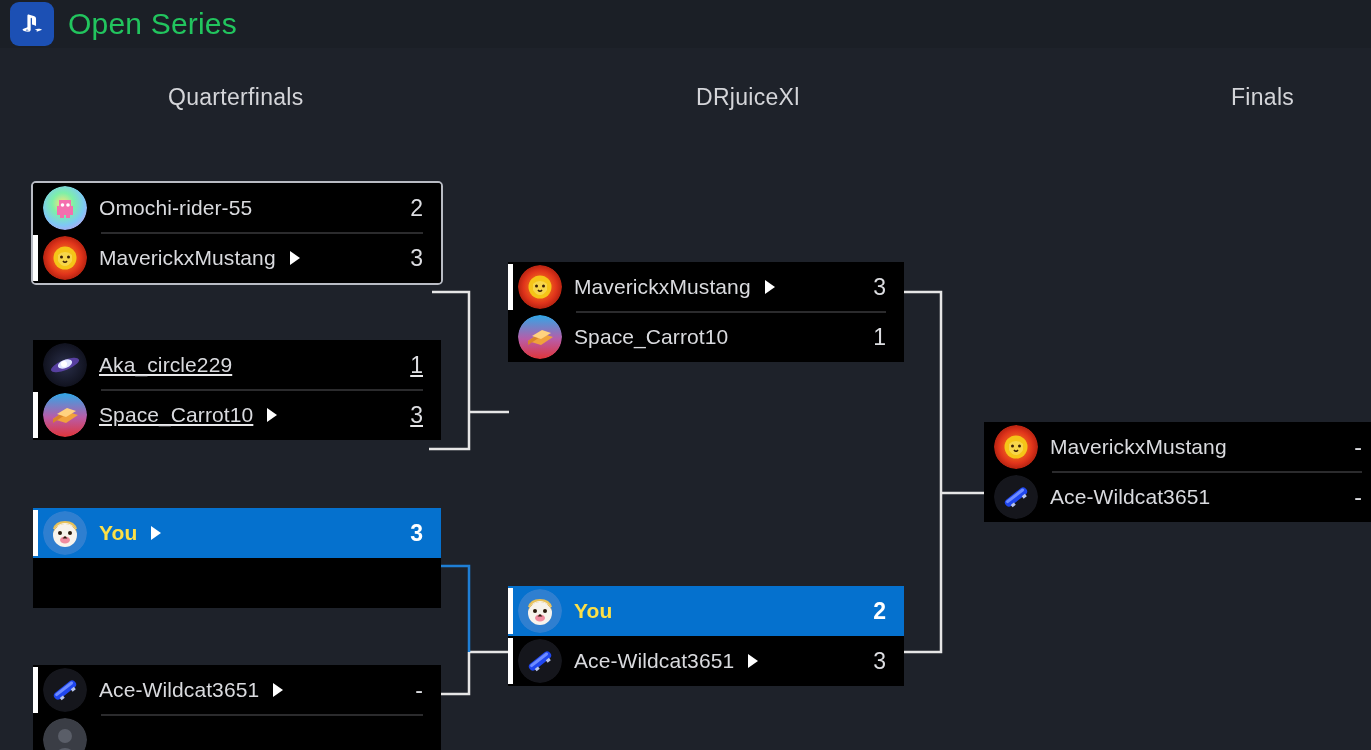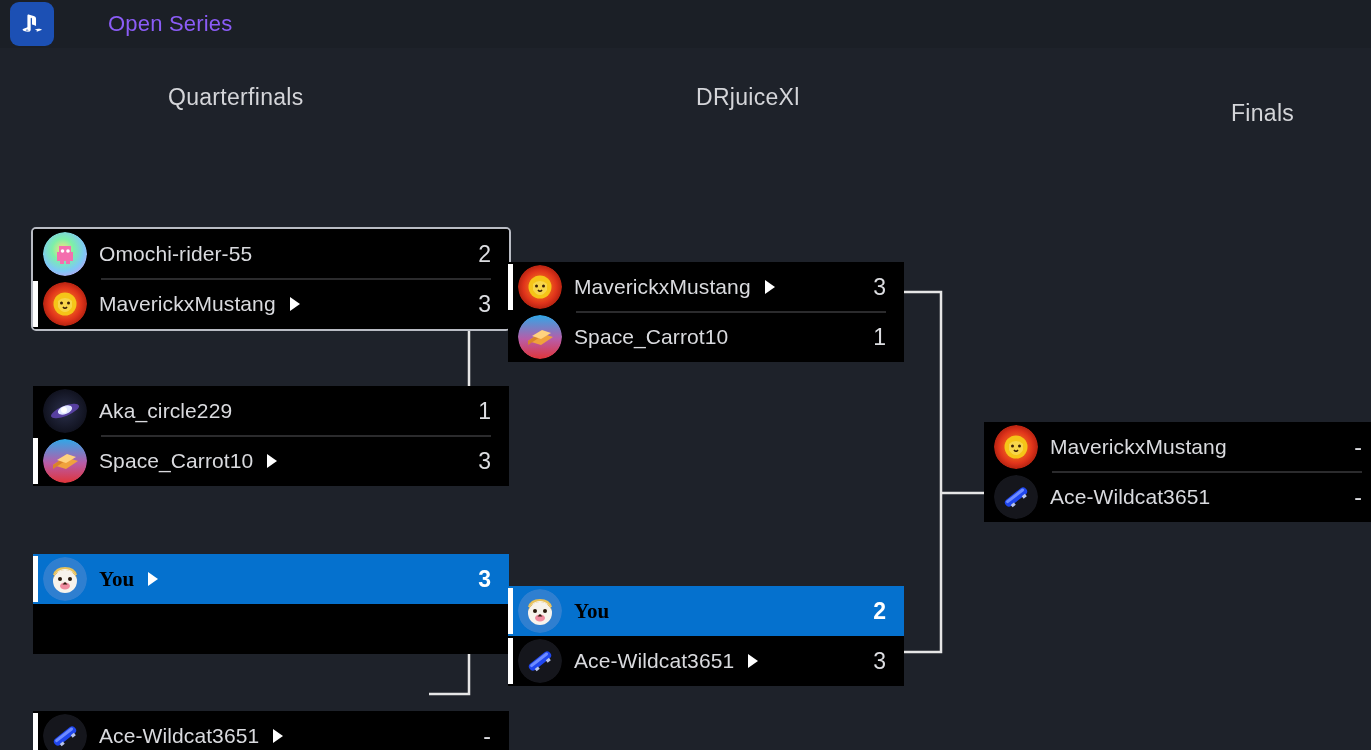--- a/index.html
+++ b/index.html
@@ -31,26 +31,25 @@
     width: 44px; height: 44px;
     border-radius: 9px;
     background: #1c50b4;
     display: flex;
     align-items: center;
     justify-content: center;
     flex: none;
   }
   .ps-logo svg { display: block; }
   .app-title {
-    font-size: 22px;
+    font-size: 30px;
     font-weight: 400;
-    color: #8b5cf6;
+    color: #22c55e;
     letter-spacing: .2px;
     white-space: nowrap;
-    margin-left: 40px;
   }
 
   
   .bracket {
     position: absolute;
     top: 0; left: 0;
     width: 1371px;
     height: 750px;
   }
 
@@ -127,21 +126,21 @@
   }
   .avatar svg { display: block; width: 100%; height: 100%; }
 
   .pname {
     font-size: 21px;
     font-weight: 400;
     color: #d9dade;
     white-space: nowrap;
     letter-spacing: .1px;
   }
-  .row.hl .pname { color: #000000; font-weight: 700; font-family: Liberation Serif, serif; }
+  .row.hl .pname { color: #fde047; font-weight: 700; }
 
   .adv {
     margin-left: 14px;
     width: 0; height: 0;
     border-left: 10px solid #ffffff;
     border-top: 7px solid transparent;
     border-bottom: 7px solid transparent;
     flex: none;
   }
   .adv.hidden { visibility: hidden; }
@@ -151,21 +150,21 @@
     font-size: 23px;
     font-weight: 400;
     color: #dcdde1;
     min-width: 14px;
     text-align: right;
     padding-left: 18px;
   }
   .row.hl .score { color: #ffffff; font-weight: 700; }
 
   
-  .r1 { width: 476px; height: 100px; margin-top: 46px; }
+  .r1 { width: 408px; height: 100px; }
   .r2 { width: 396px; height: 100px; }
   .r3 { width: 396px; height: 100px; }
 </style>
 </head>
 <body>
 
 <div class="titlebar">
   <div class="ps-logo">
     <svg viewBox="0 0 32 32" width="30" height="30" aria-hidden="true">
       <g fill="#ffffff">
@@ -175,21 +174,21 @@
       </g>
     </svg>
   </div>
   <div class="app-title">Open Series</div>
 </div>
 
 <div class="bracket">
 
   <div class="round-head" style="left:168px; top:84px;">Quarterfinals</div>
   <div class="round-head" style="left:696px; top:84px;">DRjuiceXl</div>
-  <div class="round-head" style="left:1231px; top:84px;margin-top:16px;">Finals</div>
+  <div class="round-head" style="left:1231px; top:84px;">Finals</div>
 
   <svg class="lines" viewBox="0 0 1371 750" preserveAspectRatio="none">
     <g fill="none" stroke="#e6e6e6" stroke-width="2.5">
 
       <path d="M432,292 L469,292 L469,412"></path>
 
       <path d="M429,449 L469,449 L469,412"></path>
 
       <path d="M469,412 L509,412"></path>
 
@@ -248,21 +247,21 @@
             <circle cx="25.5" cy="21" r="1.5" fill="#3a1f06"></circle>
           <path d="M20 25 q2 2.5 4 0" stroke="#3a1f06" stroke-width="1.6" fill="none"></path>
         </svg>
       </div>
       <span class="pname">MaverickxMustang</span>
       <span class="adv"></span>
       <span class="score">3</span>
     </div>
   </div>
 
-  <div class="match r1" style="left:33px; top:340px;">
+  <div class="match r1" style="left:33px; top:340px;text-decoration:underline;">
     <div class="row">
       <div class="avatar">
         <svg viewBox="0 0 44 44">
           <defs>
             <radialGradient id="gGal" cx="50%" cy="50%" r="62%">
               <stop offset="0%" stop-color="#2a2f4a"></stop>
                 <stop offset="100%" stop-color="#0a0b14"></stop>
             </radialGradient>
           </defs>
           <circle cx="22" cy="22" r="22" fill="url(#gGal)"></circle>

